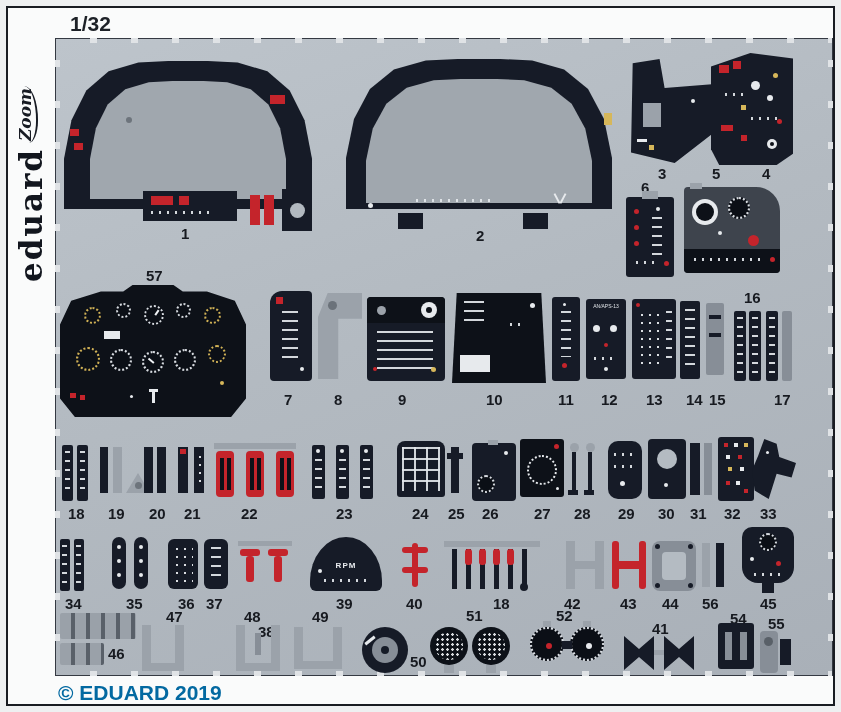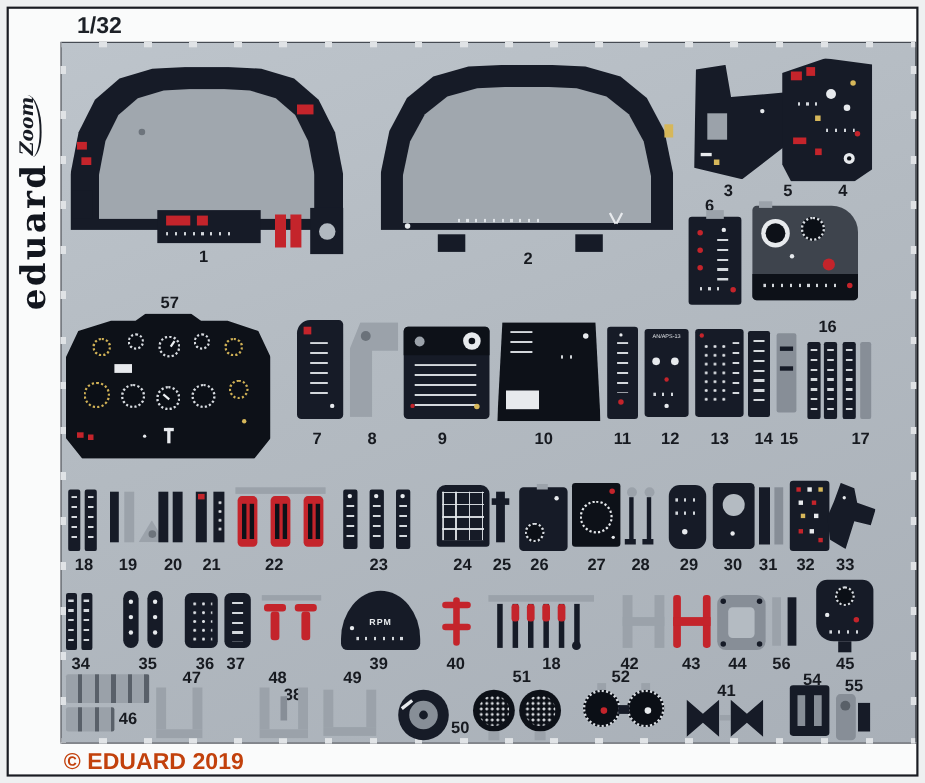--- a/index.html
+++ b/index.html
@@ -29,21 +29,21 @@
   .clip8{clip-path:polygon(0% 100%,0% 28%,22% 0%,100% 0%,100% 30%,46% 30%,46% 100%);}
   .clip10{clip-path:polygon(5% 0%,95% 0%,100% 100%,0% 100%);}
   .clip33{clip-path:polygon(28% 0%,56% 8%,62% 30%,100% 40%,90% 64%,56% 58%,38% 100%,6% 86%,0% 52%,14% 28%);}
   .bow{clip-path:polygon(0% 0%,50% 38%,100% 0%,100% 100%,50% 62%,0% 100%);}
   .tri{clip-path:polygon(50% 0%,100% 100%,0% 100%);}
   #sheet{position:absolute;left:55px;top:38px;width:778px;height:638px;background:linear-gradient(160deg,#bdc4cb 0%,#b3bac1 45%,#a9b0b8 100%);border:1px solid #343942;box-sizing:border-box;}
   .hdrtxt{position:absolute;font-weight:700;color:#1d2127;white-space:nowrap;}
   .brand{position:absolute;left:13px;top:148px;writing-mode:vertical-rl;transform:rotate(180deg);font:700 31px "DejaVu Serif",serif;color:#12161e;letter-spacing:2px;}
   .zoomwrap{position:absolute;left:4px;top:88px;width:46px;height:52px;display:flex;align-items:center;justify-content:center;}
   .zoomrot{transform:rotate(-90deg);font:italic 700 17px "DejaVu Serif",serif;color:#171b23;border-bottom:2px solid #171b23;border-radius:0 0 60% 40%;padding:0 2px 1px 2px;}
-  .ftxt{position:absolute;color:#c2410c;white-space:nowrap;}
+  .ftxt{position:absolute;color:#0369a1;white-space:nowrap;}
 </style>
 </head>
 <body>
 
 <div id="stage">
   <div class="frame"></div>
 
   <span class="hdrtxt" style="left:70px;top:12px;font-size:21px">1/32</span>
 
   <div class="zoomwrap">

